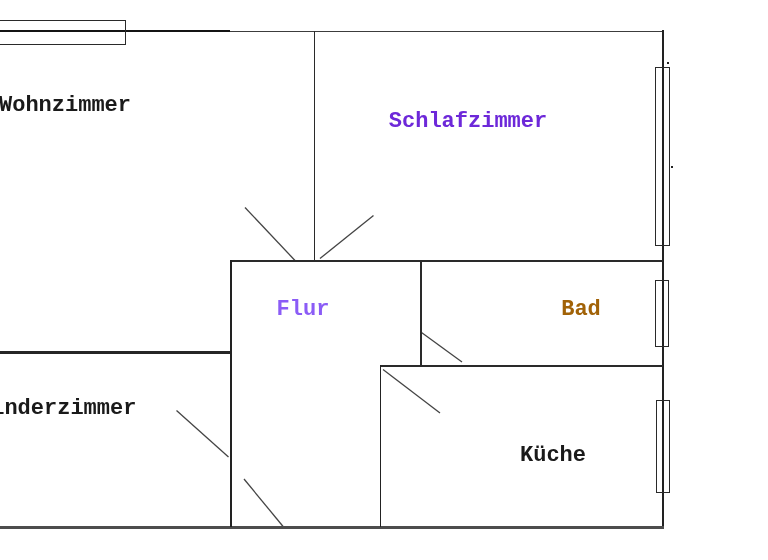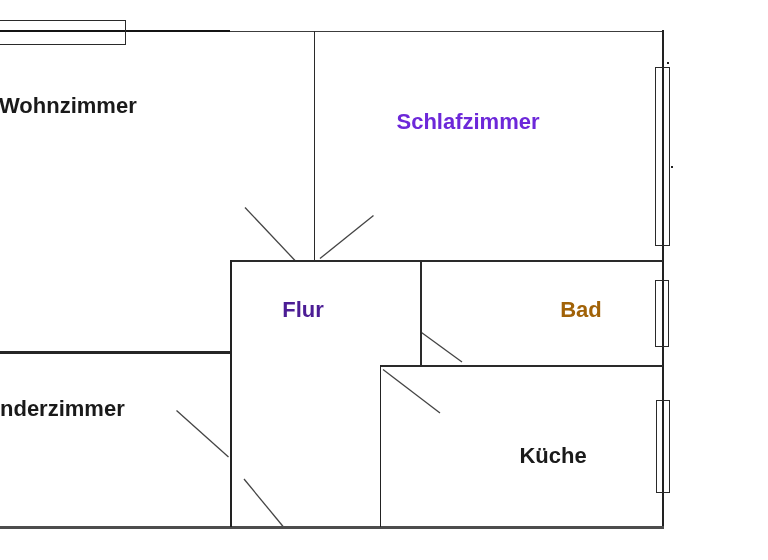--- a/index.html
+++ b/index.html
@@ -6,21 +6,21 @@
     margin: 0;
     padding: 0;
     background: #ffffff;
   }
   #stage {
     position: relative;
     width: 768px;
     height: 560px;
     background: #ffffff;
     overflow: hidden;
-    font-family: Liberation Sans, sans-serif;
+    font-family: Liberation Mono, monospace;
   }
   .wall {
     position: absolute;
   }
   .window {
     position: absolute;
     background: transparent;
     border-style: solid;
     box-sizing: border-box;
   }
@@ -65,19 +65,19 @@
     <div class="wall" style="left: 230px; top: 260px; width: 1.7px; height: 266.5px; background: rgb(34, 34, 34);"></div>
     <div class="wall" style="left: 420px; top: 260px; width: 1.6px; height: 105.6px; background: rgb(42, 42, 42);"></div>
     <div class="wall" style="left: 380px; top: 365px; width: 283px; height: 1.6px; background: rgb(42, 42, 42);"></div>
     <div class="wall" style="left: 379.6px; top: 365px; width: 1.7px; height: 161.5px; background: rgb(34, 34, 34);"></div>
     <div class="window" style="left: -8px; top: 20px; width: 134px; height: 24.5px; border-width: 1.5px; border-color: rgb(42, 42, 42);"></div>
     <div class="window" style="left: 654.5px; top: 67px; width: 15px; height: 179px; border-width: 1.5px; border-color: rgb(42, 42, 42);"></div>
     <div class="window" style="left: 655px; top: 279.5px; width: 14px; height: 67.5px; border-width: 1.5px; border-color: rgb(42, 42, 42);"></div>
     <div class="window" style="left: 656px; top: 400px; width: 13.5px; height: 93px; border-width: 1.5px; border-color: rgb(42, 42, 42);"></div>
     <div class="room-label" style="color: rgb(26, 26, 26); left: -1px; top: 106px; transform: translateY(-50%);">Wohnzimmer</div>
     <div class="room-label" style="color: #6d28d9; left: 468px; top: 122px; transform: translate(-50%, -50%);">Schlafzimmer</div>
-    <div class="room-label" style="color: #4c1d95; left: 303px; top: 310px; transform: translate(-50%, -50%);">Flur</div>
+    <div class="room-label" style="color: #8b5cf6; left: 303px; top: 310px; transform: translate(-50%, -50%);">Flur</div>
     <div class="room-label" style="color: #a16207; left: 581px; top: 310px; transform: translate(-50%, -50%);">Bad</div>
     <div class="room-label" style="color: rgb(26, 26, 26); left: -22px; top: 409px; transform: translateY(-50%);">Kinderzimmer</div>
     <div class="room-label" style="color: rgb(26, 26, 26); left: 553px; top: 456px; transform: translate(-50%, -50%);">Küche</div>
     <div class="speck" style="left: 667px; top: 62px; background: rgb(34, 34, 34);"></div>
     <div class="speck" style="left: 671px; top: 166px; background: rgb(34, 34, 34);"></div>
   </div>
 
 </body></html>

